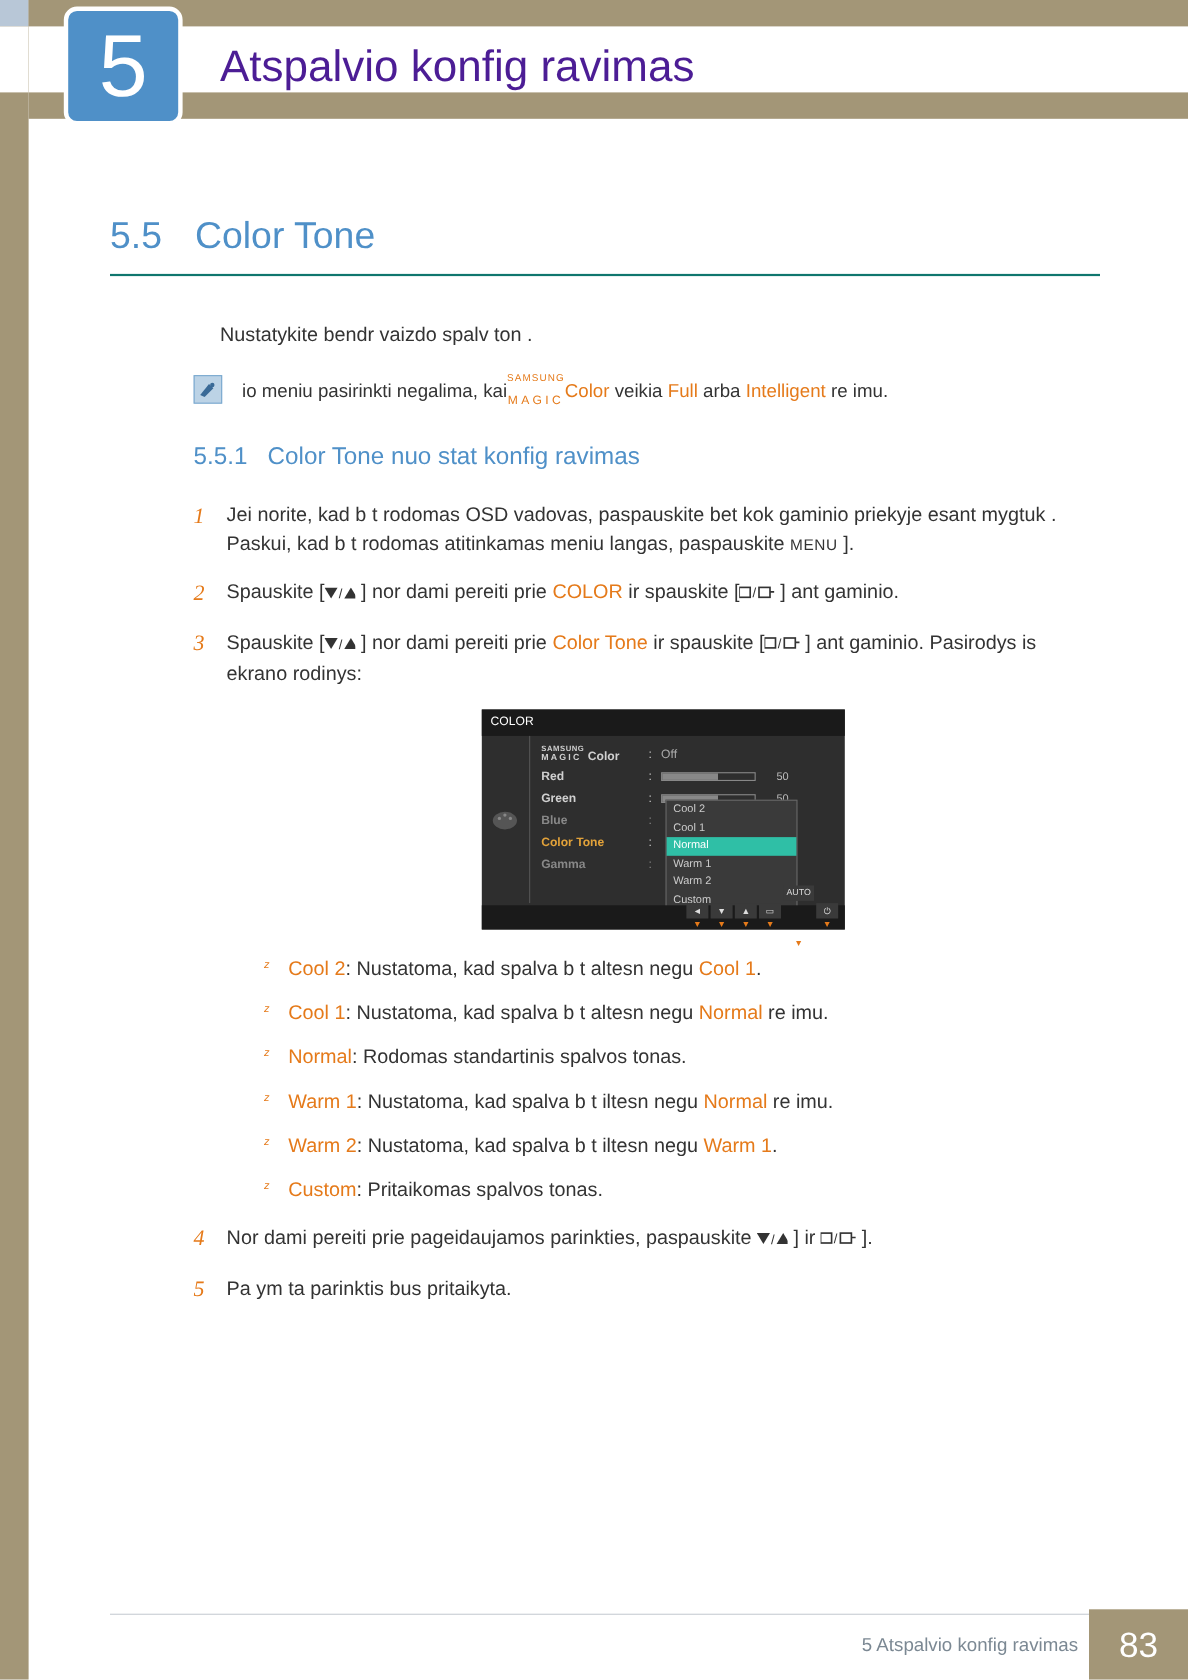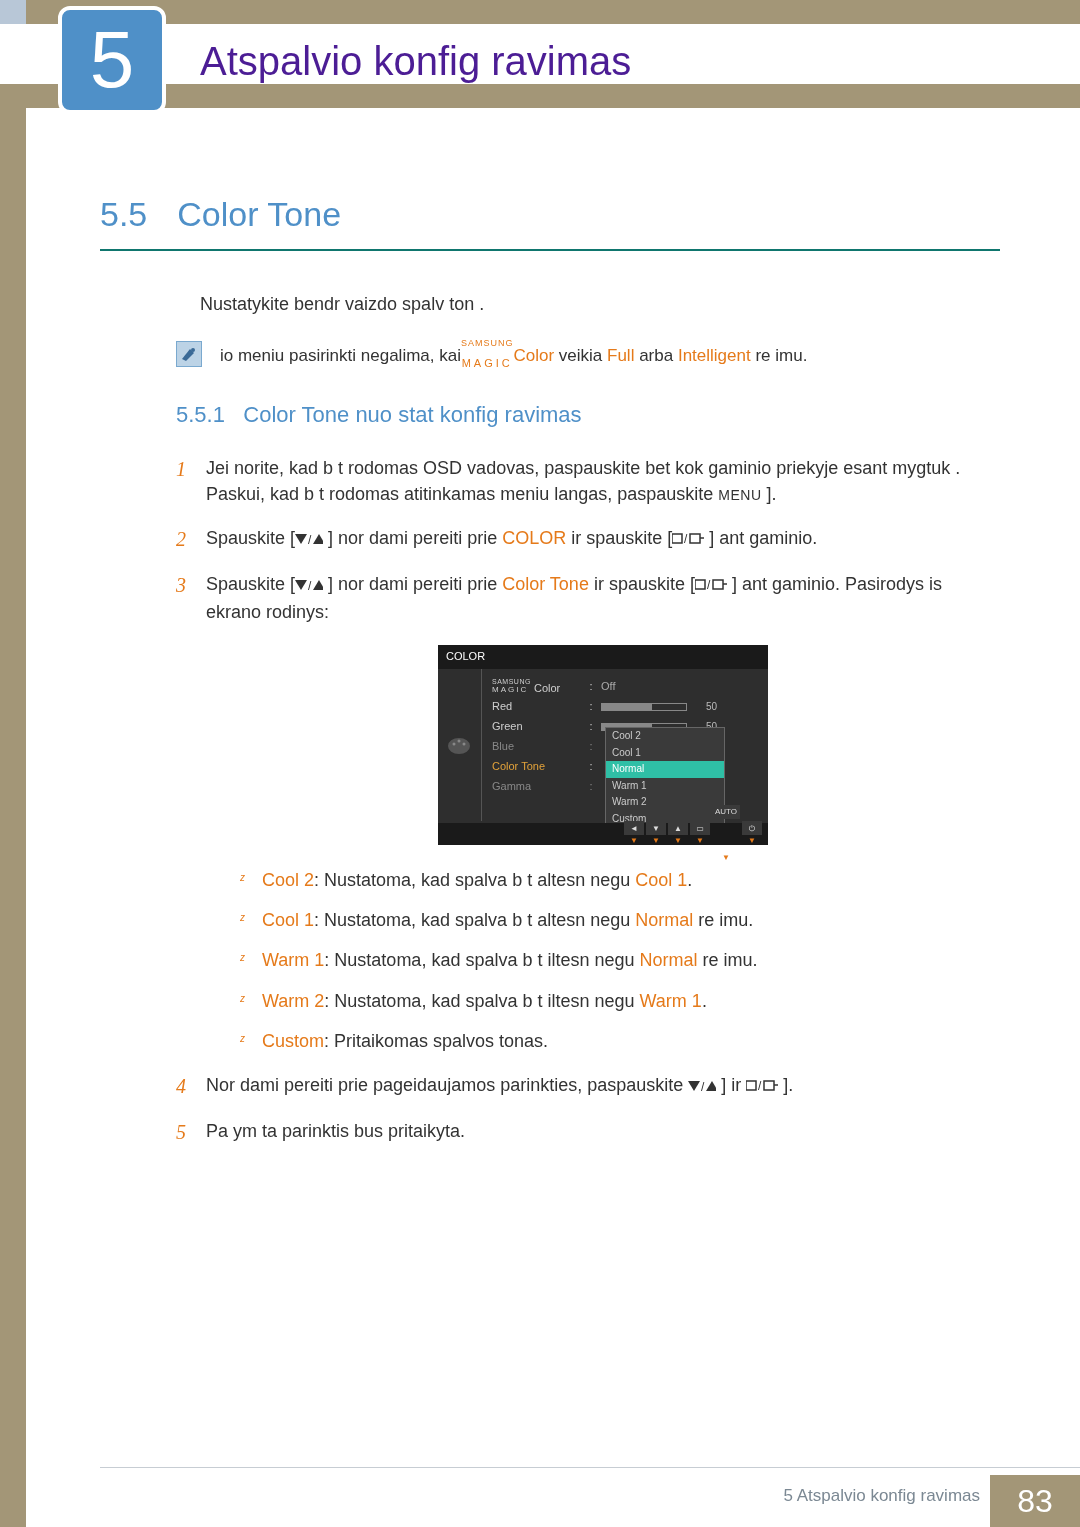--- a/index.html
+++ b/index.html
@@ -97,21 +97,21 @@
     position: relative; font-family: Arial, sans-serif;
   }
   .osd-title { background: #1a1a1a; color: #fff; font-size: 11px; padding: 4px 8px; }
   .osd-body { display: flex; height: 152px; }
   .osd-left {
     width: 44px; border-right: 1px solid #555;
     display:flex; align-items:center; justify-content:center;
   }
   .osd-mid { flex: 1; padding: 8px 0 0 10px; }
   .osd-mid .row { height: 20px; display:flex; align-items:center; }
-  .osd-mid .lab { width: 95px; }
+  .osd-mid .lab { width: 95px; font-weight: bold; }
   .osd-mid .col { color:#ccc; width:8px; text-align:center; }
   .osd-mid .val { flex:1; position:relative; padding-left:6px;}
   .osd-mid .off { color:#aaa; }
   .osd-mid .slider {
     display:inline-block; width: 86px; height: 8px; border:1px solid #888;
     position: relative; vertical-align: middle;
     background: linear-gradient(to right, #888 0%, #888 60%, transparent 60%);
   }
   .osd-mid .num50 { display:inline-block; width:24px; text-align:right; color:#bbb; font-size:10px; margin-left:6px;}
   .osd-mid .grey { color: #888; }
@@ -146,21 +146,21 @@
   .page-footer {
     position:absolute; left:0; right:0; bottom:0; height:60px;
   }
   .page-footer .fline {
     position:absolute; left:100px; right:0; top:0; height:1px; background:#c7cdd3;
   }
   .page-footer .ftext {
     position:absolute; right:100px; bottom:18px; color:#7b8893; font-size:17px;
   }
   .page-footer .pagenum-box {
-    position:absolute; right:0; bottom:0; width:90px; height:52px;
+    position:absolute; right:0; bottom:0; width:90px; height:64px;
     background:#a39677; color:#fff; font-size:32px;
     display:flex; align-items:center; justify-content:center;
   }
 </style>
 </head>
 <body>
 
 <div class="left-rail"></div>
 <div class="left-rail-gap"></div>
 
@@ -304,20 +304,21 @@
           <div style="display:flex;flex-direction:column;align-items:center;">
               <div class="osd-ftr-btn">⏻</div>
               <div class="osd-ftr-arrow">▼</div>
             </div>
         </div>
       </div>
 
       <ul class="sub">
         <li><span class="orange">Cool 2</span><span>: Nustatoma, kad spalva b t   altesn  negu  </span><span class="orange">Cool 1</span><span>.</span></li>
         <li><span class="orange">Cool 1</span><span>: Nustatoma, kad spalva b t   altesn  negu  </span><span class="orange">Normal</span><span> re imu.</span></li>
+        <li><span class="orange">Normal</span><span>: Rodomas standartinis spalvos tonas.</span></li>
         <li><span class="orange">Warm 1</span><span>: Nustatoma, kad spalva b t   iltesn  negu  </span><span class="orange">Normal</span><span> re imu.</span></li>
         <li><span class="orange">Warm 2</span><span>: Nustatoma, kad spalva b t   iltesn  negu  </span><span class="orange">Warm 1</span><span>.</span></li>
         <li><span class="orange">Custom</span><span>: Pritaikomas spalvos tonas.</span></li>
       </ul>
     </li>
     <li>
       <span>Nor dami pereiti prie pageidaujamos parinkties, paspauskite</span> <span class="nav-icon"><svg width="28" height="12">
             <polygon points="0,0 12,0 6,10" fill="#333"></polygon>
             <text x="13" y="10" font-size="12" fill="#333">/</text>
             <polygon points="18,10 30,10 24,0" fill="#333"></polygon>

